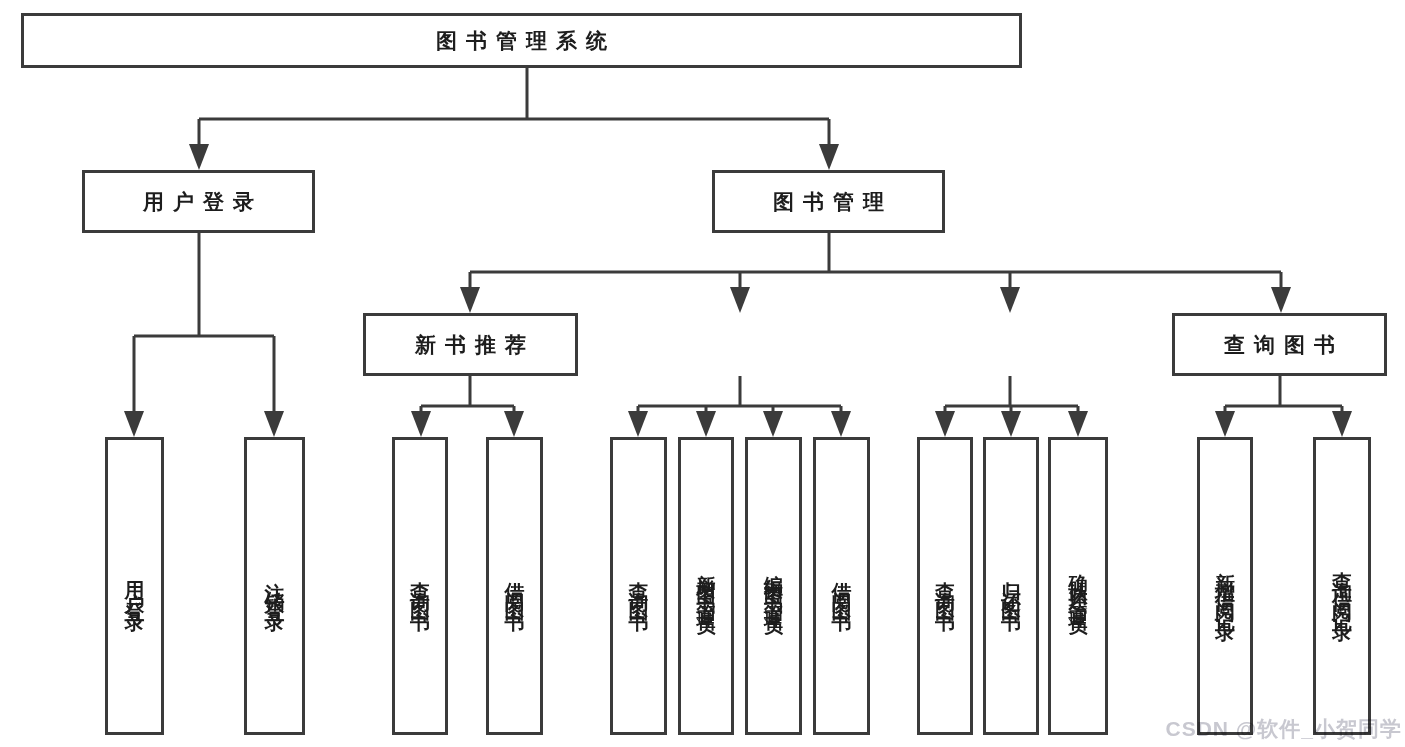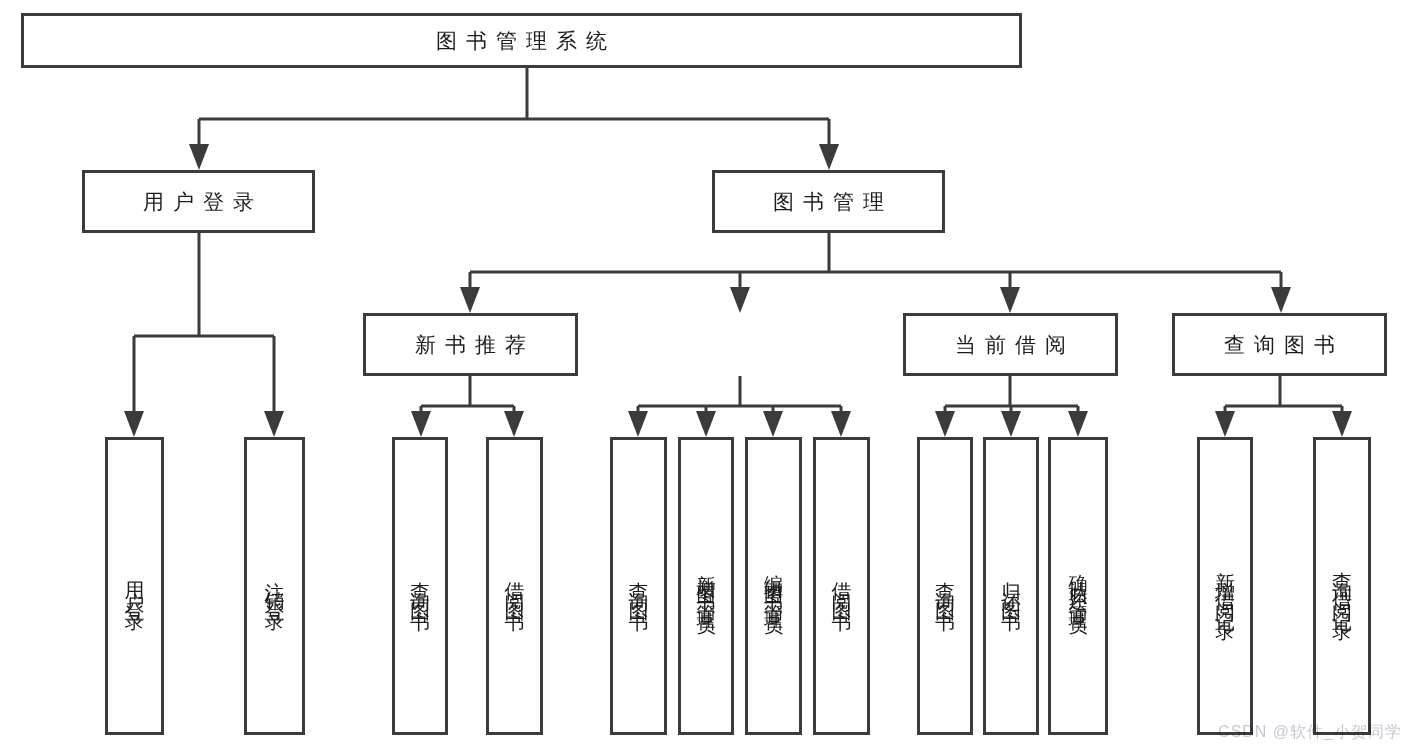--- a/index.html
+++ b/index.html
@@ -7,20 +7,21 @@
     padding: 0;
     background: #ffffff;
     font-family: "Liberation Sans", "DejaVu Sans", sans-serif;
   }
   #canvas {
     position: relative;
     width: 1405px;
     height: 747px;
     background: #ffffff;
     overflow: hidden;
+    font-weight: bold;
   }
   .wires {
     position: absolute;
     left: 0;
     top: 0;
     z-index: 1;
   }
   .box {
     position: absolute;
     box-sizing: border-box;
@@ -65,21 +66,21 @@
     color: #1d1d1d;
   }
   .leaf.long span {
     font-size: 19px;
     letter-spacing: 6px;
   }
   .watermark {
     position: absolute;
     right: 3px;
     bottom: 4px;
-    font-size: 16px;
+    font-size: 21px;
     letter-spacing: 1px;
     color: #c8c8d0;
     z-index: 5;
     mix-blend-mode: multiply;
     white-space: nowrap;
   }
 </style>
 </head>
 <body>
 
@@ -134,21 +135,20 @@
       <polygon points="1332,411 1352,411 1342,437" fill="#3b3b3b"></polygon>
     </g>
   </svg>
 
   <div class="box root-box">图书管理系统</div>
 
   <div class="box lvl2-a">用户登录</div>
   <div class="box lvl3 m1">新书推荐</div>
 
   <div class="box lvl2-b">图书管理</div>
-  <div class="box lvl3 m3">当前借阅</div>
   <div class="box lvl3 m4">查询图书</div>
 
   <div class="leaf" style="left:105px;width:59px;">
     <span>用户登录</span>
   </div>
   <div class="leaf" style="left:244px;width:61px;">
     <span>注销登录</span>
   </div>
 
   <div class="leaf" style="left:392px;width:56px;">

